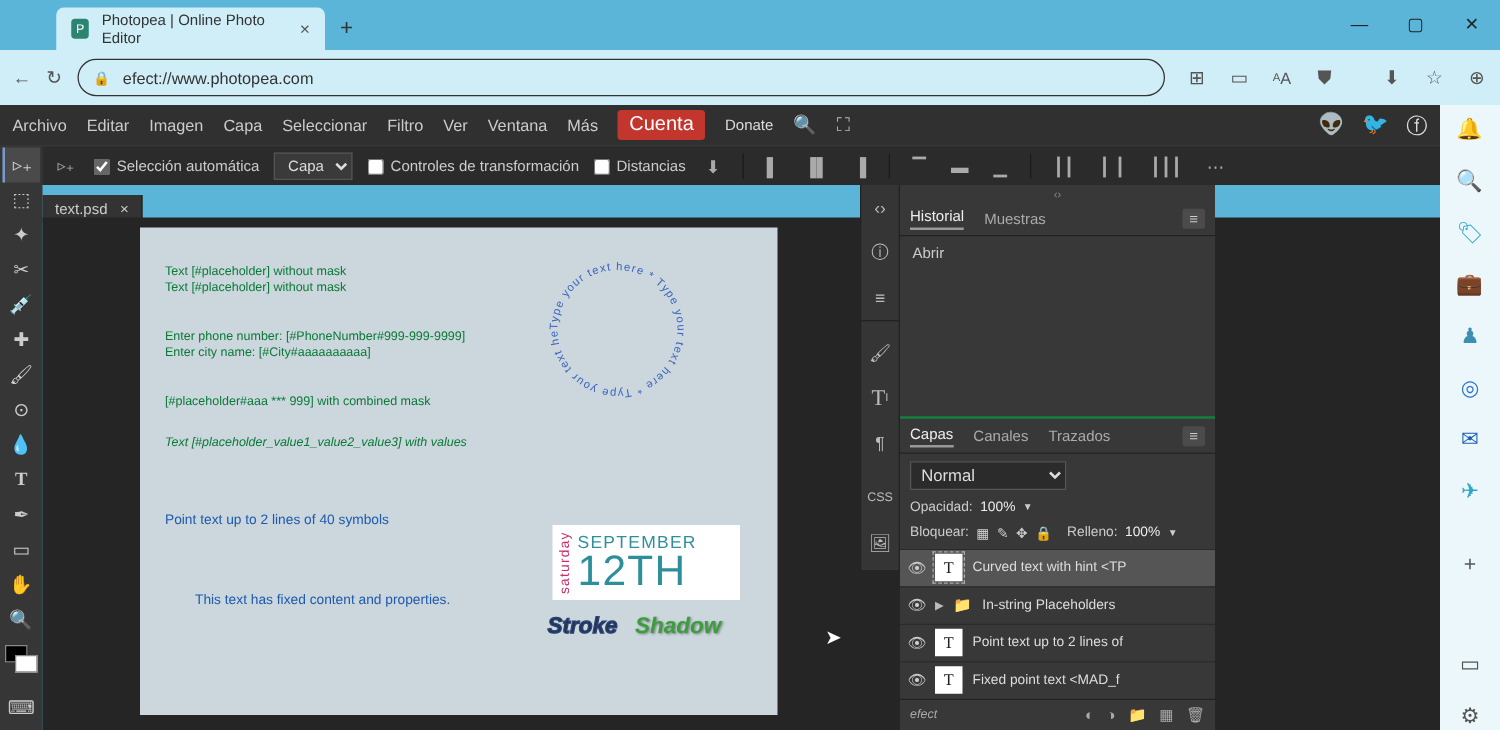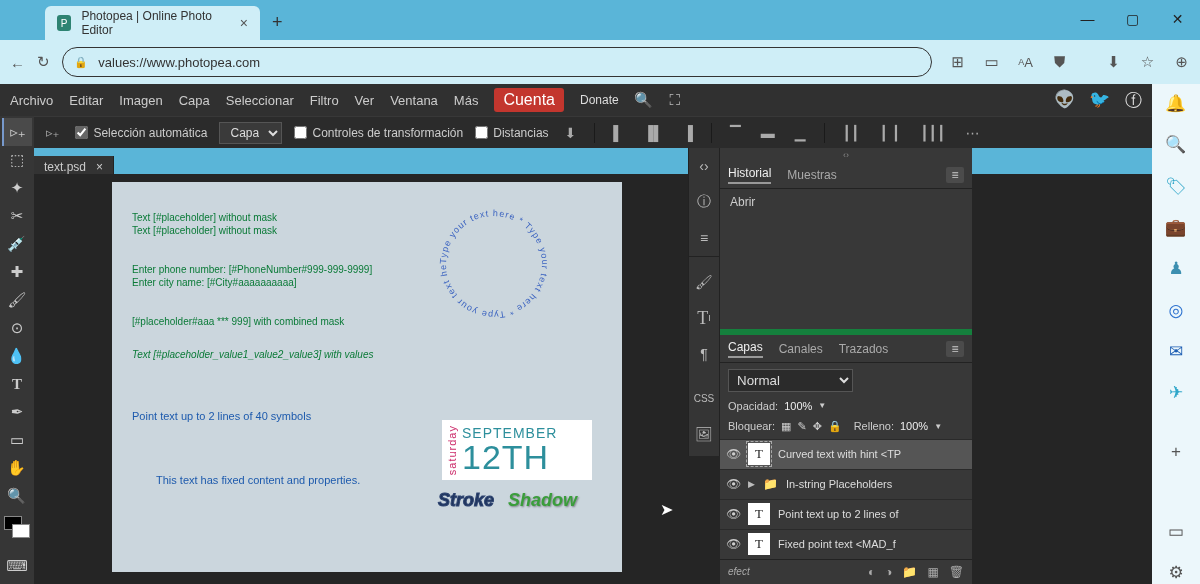--- a/index.html
+++ b/index.html
@@ -20,21 +20,21 @@
 
 .menubar { position: absolute; top: 84px; left: 0; right: 48px; height: 32px; background: #303030; display: flex; align-items: center; padding: 0 10px; gap: 16px; color: #ccc; font-size: 13px; }
 .menubar .mitem { cursor: pointer; }
 .menubar .cuenta { background: #c3362e; padding: 3px 9px; border-radius: 3px; color: #fff; font-size: 16px; }
 .menubar .donate { color: #ddd; font-size: 12px; }
 .menubar .micon { color: #bbb; font-size: 15px; cursor: pointer; }
 .menubar .social { margin-left: auto; display: flex; gap: 14px; font-size: 17px; color: #ddd; }
 
 .optionsbar { position: absolute; top: 116px; left: 0; right: 48px; height: 32px; background: #2b2b2b; border-top:1px solid #383838; display: flex; align-items: center; padding-left: 42px; gap: 12px; color: #ccc; font-size: 12px; }
 .optionsbar select { background: #3a3a3a; color: #ddd; border: 1px solid #555; font-size: 12px; padding: 2px 6px; }
-.optionsbar .chk { display: flex; align-items: flex-start; gap: 5px; }
+.optionsbar .chk { display: flex; align-items: flex-end; gap: 5px; }
 .optionsbar .chk input { accent-color: #666; }
 .optionsbar .oicon { color:#aaa; font-size:14px; padding:0 4px; cursor:pointer; }
 .optionsbar .sep { width:1px; height:20px; background:#1a1a1a; margin:0 2px; }
 
 .lefttools { position: absolute; left: 0; top: 116px; width: 34px; bottom: 0; background: #363636; display: flex; flex-direction: column; align-items: center; padding-top: 2px; }
 .lefttools .tool { width: 30px; height: 28px; display: flex; align-items: center; justify-content: center; color: #ccc; font-size: 15px; cursor: pointer; }
 .lefttools .tool.active { background: #4a4a4a; border-left: 2px solid #79c; }
 .lefttools .swatch { margin-top: 6px; width: 26px; height: 22px; position: relative; }
 .lefttools .swatch .sw1 { position:absolute; left:0; top:0; width:18px; height:14px; background:#000; border:1px solid #888; }
 .lefttools .swatch .sw2 { position:absolute; right:0; bottom:0; width:18px; height:14px; background:#fff; border:1px solid #888; }
@@ -67,21 +67,21 @@
 .cursor-arrow { position:absolute; left:660px; top:500px; color:#fff; font-size:16px; pointer-events:none; }
 .midicons { position:absolute; left: 688px; top:148px; width:32px; background:#353535; display:flex; flex-direction:column; border-left:1px solid #222; border-right:1px solid #222;}
 .midicons .micn { height:36px; display:flex; align-items:center; justify-content:center; color:#bbb; font-size:14px; cursor:pointer; }
 .midicons .micn.lbl { font-size: 9px; }
 
 .panels { position:absolute; left:720px; top:148px; width: 252px; bottom:0; background:#383838; color:#ccc; font-size:12px; display:flex; flex-direction:column; }
 .panel-tabs { display:flex; height:28px; align-items:center; border-bottom:1px solid #222; padding:0 8px; gap:16px;}
 .panel-tabs .ptab { cursor:pointer; color:#aaa; }
 .panel-tabs .ptab.active { color:#eee; border-bottom:2px solid #999; padding-bottom:2px;}
 .panel-tabs .pmenu { margin-left:auto; background:#4b4b4b; width:18px; height:16px; display:flex; align-items:center; justify-content:center; border-radius:2px; cursor:pointer;}
-.history-body { padding:6px 10px; height: 150px; border-bottom:6px solid #15803d;}
+.history-body { padding:6px 10px; height: 150px; border-bottom:2px solid #15803d;}
 
 .layers-controls { padding: 6px 8px; display:flex; flex-direction:column; gap:8px; }
 .layers-controls select { background:#2b2b2b; color:#ddd; border:1px solid #555; padding:2px 4px; width:125px; }
 .layers-controls .lrow { display:flex; align-items:center; gap:6px; font-size:11px; }
 .layers-controls .pct { color:#eee; }
 .layers-controls .tri { font-size: 8px;}
 .layers-controls .lockicons { display:flex; gap:6px; font-size:11px; }
 
 .layerlist { display:flex; flex-direction:column; }
 .layer { display:flex; align-items:center; height:30px; border-top:1px solid #2a2a2a; padding:0 6px; gap:8px; cursor:pointer;}
@@ -114,21 +114,21 @@
     <div>▢</div>
     <div>✕</div>
   </div>
 </div>
 
 <div class="addressbar">
   <div class="addrbtn">←</div>
   <div class="addrbtn">↻</div>
   <div class="url">
     <span class="lock">🔒</span>
-    <span>values://www.photopea.com</span>
+    <span>efect://www.photopea.com</span>
   </div>
   <div class="addr-right">
     <div class="addrbtn">⊞</div>
     <div class="addrbtn">▭</div>
     <div class="addrbtn">
         <span style="font-size:9px">A</span>
         <span style="font-size:13px">A</span>
       </div>
     <div class="addrbtn">⛊</div>
     <div style="width:14px"></div>

